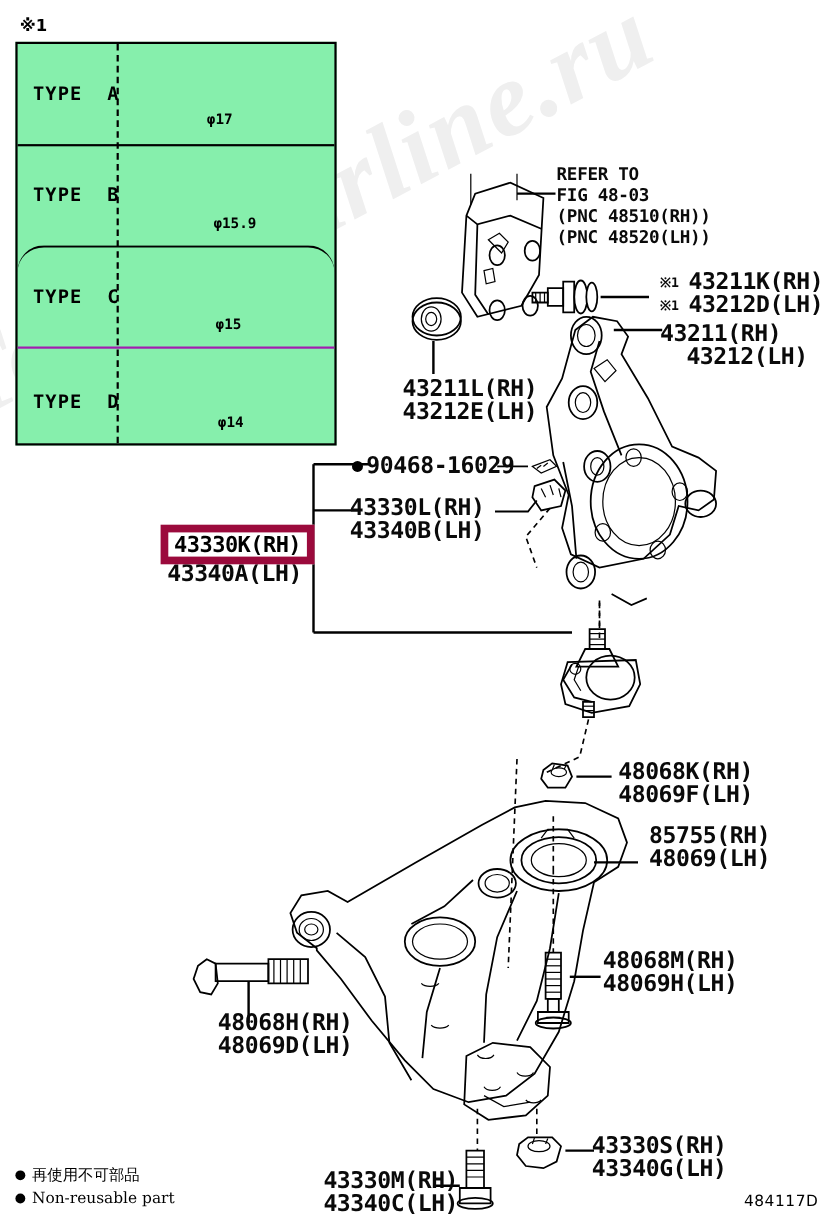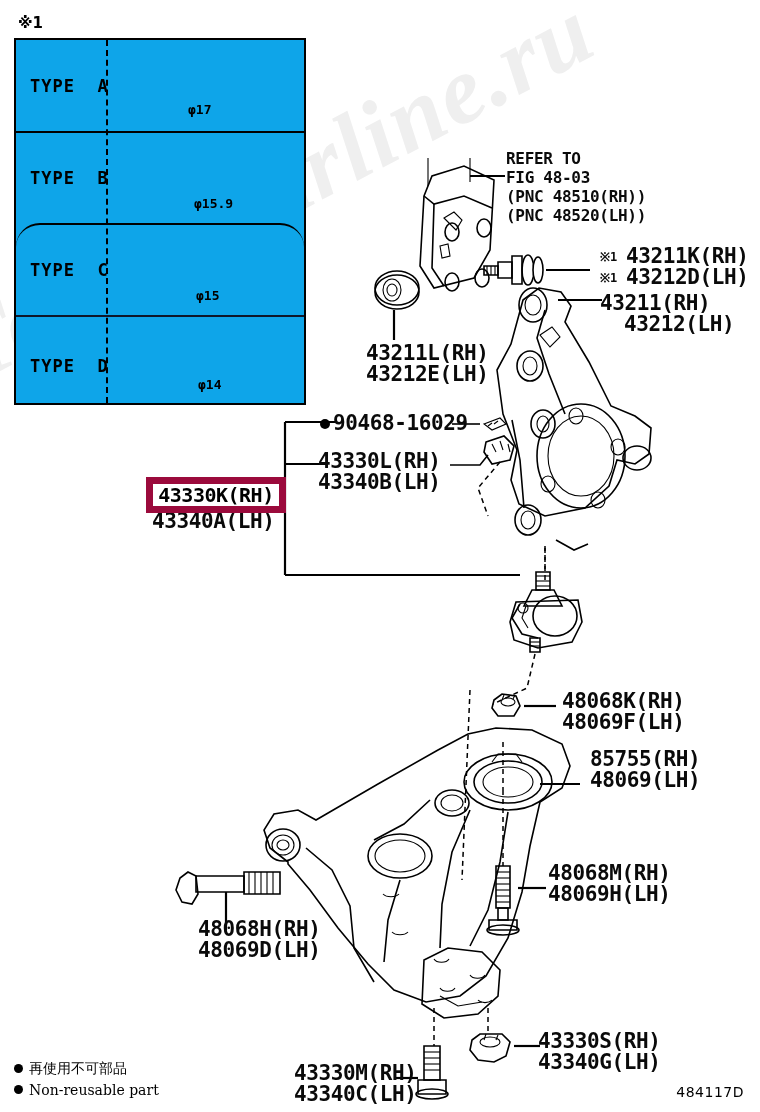--- a/index.html
+++ b/index.html
@@ -25,21 +25,21 @@
     position:absolute;white-space:pre;z-index:6;
     font-family:"DejaVu Sans Mono","Liberation Mono",monospace;
     font-weight:700;color:#0a0a0a;line-height:1.08;
   }
   .s20{font-size:21px;letter-spacing:-0.4px;}
   .s17{font-size:16px;letter-spacing:-0.3px;}
   .s12{font-size:12px;}
 
   
   .tbl{position:absolute;left:14px;top:38px;width:292px;height:367px;
-       border:2.5px solid #000;box-sizing:border-box;z-index:5;background:#0ea5e9;}
+       border:2.5px solid #000;box-sizing:border-box;z-index:5;background:#86efac;}
   .trow{position:absolute;left:0;width:100%;box-sizing:border-box;}
   .trow+.trow{border-top:2px solid #000;}
   .tdiv{position:absolute;top:0;bottom:0;left:90px;
         border-left:2px dashed #000;}
   .tname{position:absolute;left:14px;top:50%;transform:translateY(-50%);
          font-size:17px;font-weight:700;letter-spacing:1px;white-space:pre;
          font-family:"DejaVu Sans Mono","Liberation Mono",monospace;}
   .dia{position:absolute;font-size:13px;font-weight:700;white-space:pre;
        font-family:"DejaVu Sans Mono","Liberation Mono",monospace;}
   .star1{position:absolute;left:18px;top:14px;font-size:15px;font-weight:700;
@@ -98,21 +98,21 @@
     <div class="trow" style="top:91px;height:92px;border-top:2px solid #000;">
       <div class="tname">TYPE  B</div>
       <div class="dia" style="left:178px;top:63px;">φ15.9</div>
     </div>
 
     <div class="trow" style="top:183px;height:92px;border-top:2px solid #000;border-radius:24px;">
       <div class="tname">TYPE  C</div>
       <div class="dia" style="left:180px;top:63px;">φ15</div>
     </div>
 
-    <div class="trow" style="top:275px;height:100px;border-top:2px solid #0f172a;">
+    <div class="trow" style="top:275px;height:100px;border-top:2px solid #a21caf;">
       <div class="tname">TYPE  D</div>
       <div class="dia" style="left:182px;top:60px;">φ14</div>
     </div>
   </div>
 
   <svg class="art" viewBox="0 0 760 1112">
 
     <g>
       <ellipse class="ln" cx="145" cy="82" rx="25" ry="26"></ellipse>
       <polygon class="ln" points="145,60 164,71 164,93 145,104 126,93 126,71"></polygon>

